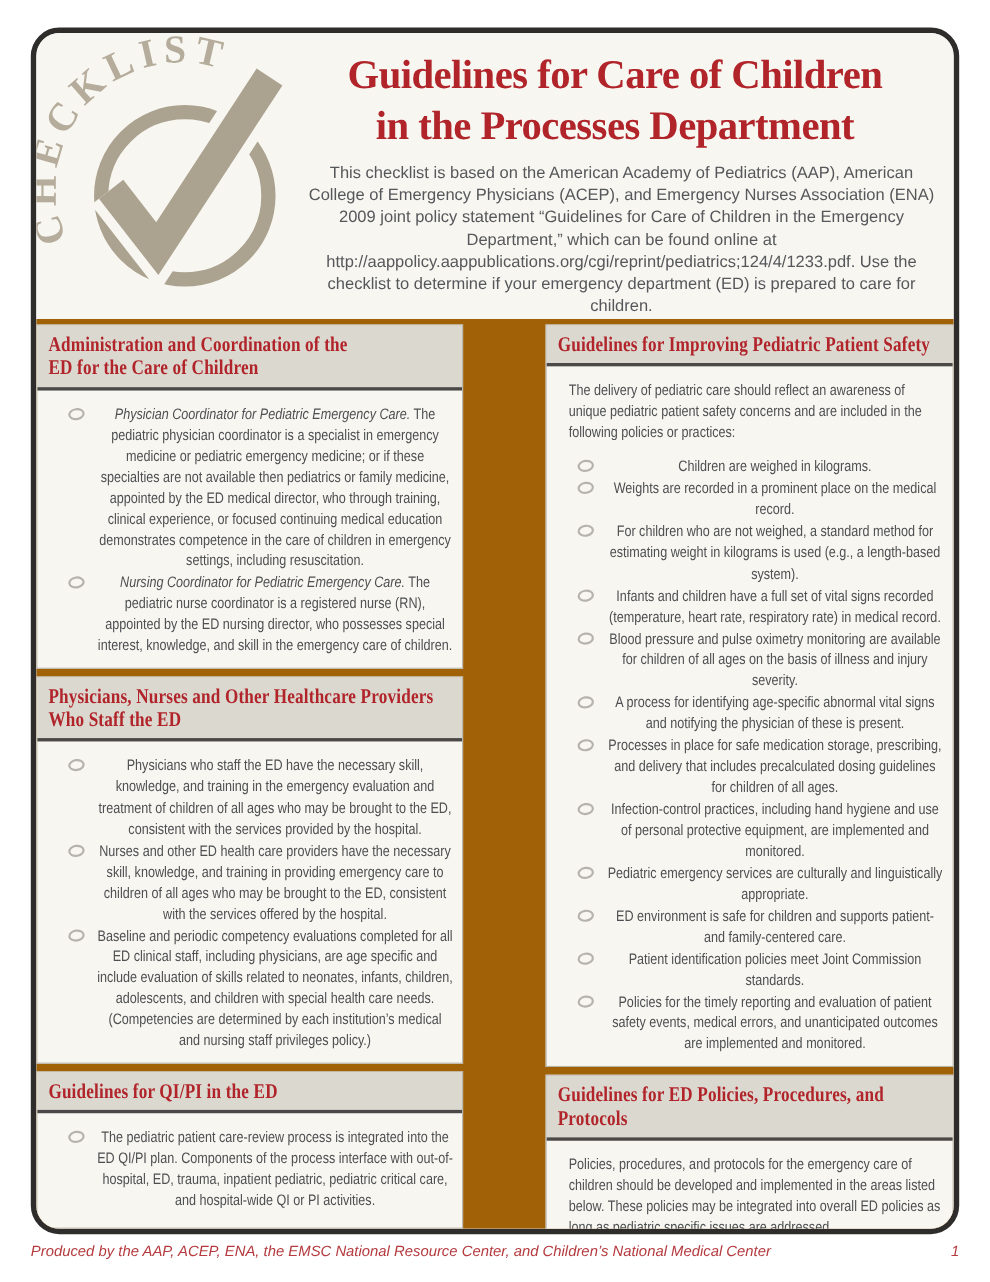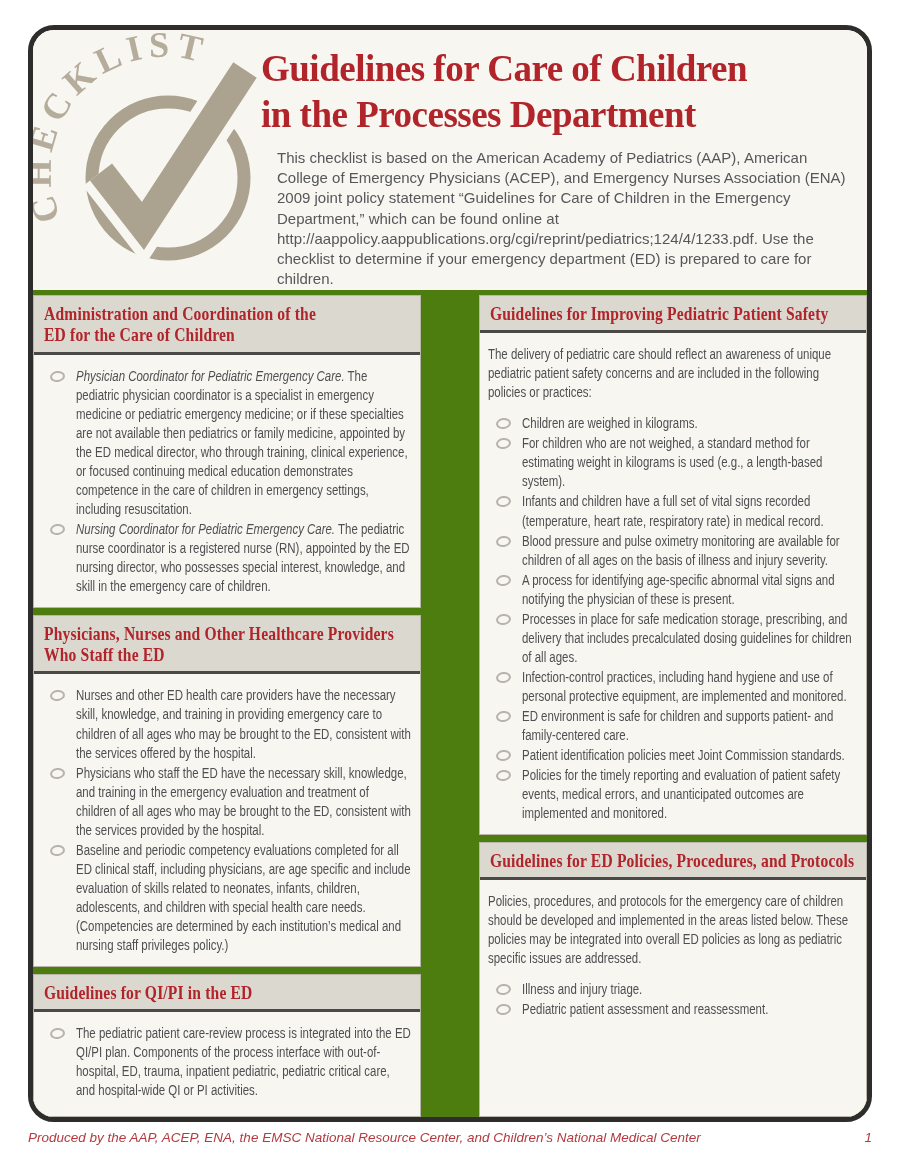--- a/index.html
+++ b/index.html
@@ -9,60 +9,60 @@
     -webkit-font-smoothing:antialiased;
   }
   .frame{
     position:absolute;left:28px;top:25px;width:844px;height:1097px;
     box-sizing:border-box;border:5px solid #2e2d2b;border-radius:26px;
     background:#ffffff;overflow:hidden;
   }
   
   .header{height:260px;background:#f7f6f1;position:relative;}
   .logo{position:absolute;left:-2px;top:-4px;width:252px;height:252px;}
-  .title-block{margin-left:228px;padding:16px 10px 0 0;}
+  .title-block{margin-left:228px;padding:16px 10px 0 0;text-align:center;}
   h1{
     margin:0;font-family:"Liberation Serif", serif;font-weight:bold;
     font-size:37px;line-height:1.24;color:#b0242a;letter-spacing:-0.5px;
   }
   h1 span{display:block;}
   .intro{
     margin:10px 4px 0 16px;font-size:15px;line-height:1.35;color:#56575a;
   }
   .intro .url{color:#56575a;}
   
   .columns{
-    display:flex;gap:13px;background:#4d7c0f;
+    display:flex;gap:30px;background:#a16207;
     height:calc(100% - 260px);box-sizing:border-box;padding-top:5px;
   }
   .col{display:flex;flex-direction:column;gap:7px;min-width:0;}
   .col.left{flex:0 0 388px;width:388px;}
   .col.right{flex:1;margin-left:45px;}
   .sec{
     background:#f7f6f1;border:1px solid #b9b6ae;box-sizing:border-box;
     display:flex;flex-direction:column;
   }
   .sec:last-child{flex:1;}
   .sec-bar{
     background:#dbd8d0;border-bottom:3px solid #4a4947;
     padding:7px 10px 6px 10px;overflow:hidden;
   }
   .bar-text{
     display:inline-block;width:122%;transform:scaleX(0.82);
     transform-origin:left center;white-space:pre-line;
     font-family:"Liberation Serif", serif;font-weight:bold;
     font-size:19px;line-height:1.12;color:#b0242a;letter-spacing:0.2px;
   }
-  .sec-content{padding:12px 8px 10px 8px;flex:1;overflow:hidden;border-radius:20px;}
+  .sec-content{padding:12px 8px 10px 20px;flex:1;overflow:hidden;border-radius:20px;}
   .sec-intro{
     margin:0 0 12px 0;display:block;width:120.5%;
     transform:scaleX(0.83);transform-origin:left top;
     font-size:13.8px;line-height:1.38;color:#4e4f51;
   }
-  .item{position:relative;padding-left:34px;margin-bottom:1px;}
+  .item{position:relative;padding-left:34px;margin-bottom:1px;text-align:center;}
   .oval{
     position:absolute;left:8px;top:4px;width:15px;height:11px;
     border:2px solid #b6b3ac;border-radius:50%;transform:rotate(-8deg);
     background:transparent;box-sizing:border-box;display:block;
   }
   .item-text{
     display:block;width:120.5%;transform:scaleX(0.83);transform-origin:left top;
     font-size:13.8px;line-height:1.38;color:#4e4f51;
   }
   .item-text em{font-style:italic;}
@@ -116,25 +116,25 @@
               <span class="item-text"><em>Nursing Coordinator for Pediatric Emergency Care.</em> The pediatric nurse coordinator is a registered nurse (RN), appointed by the ED nursing director, who possesses special interest, knowledge, and skill in the emergency care of children.</span>
             </div>
           </div>
         </section>
         <section class="sec">
           <div class="sec-bar"><span class="bar-text">Physicians, Nurses and Other Healthcare Providers
 Who Staff the ED</span></div>
           <div class="sec-content">
             <div class="item">
               <span class="oval"></span>
+              <span class="item-text">Physicians who staff the ED have the necessary skill, knowledge, and training in the emergency evaluation and treatment of children of all ages who may be brought to the ED, consistent with the services provided by the hospital.</span>
+            </div>
+            <div class="item">
+              <span class="oval"></span>
               <span class="item-text">Nurses and other ED health care providers have the necessary skill, knowledge, and training in providing emergency care to children of all ages who may be brought to the ED, consistent with the services offered by the hospital.</span>
-            </div>
-            <div class="item">
-              <span class="oval"></span>
-              <span class="item-text">Physicians who staff the ED have the necessary skill, knowledge, and training in the emergency evaluation and treatment of children of all ages who may be brought to the ED, consistent with the services provided by the hospital.</span>
             </div>
             <div class="item">
               <span class="oval"></span>
               <span class="item-text">Baseline and periodic competency evaluations completed for all ED clinical staff, including physicians, are age specific and include evaluation of skills related to neonates, infants, children, adolescents, and children with special health care needs. (Competencies are determined by each institution’s medical and nursing staff privileges policy.)</span>
             </div>
           </div>
         </section>
         <section class="sec">
           <div class="sec-bar"><span class="bar-text">Guidelines for QI/PI in the ED</span></div>
           <div class="sec-content">
@@ -149,20 +149,24 @@
         <section class="sec">
           <div class="sec-bar"><span class="bar-text">Guidelines for Improving Pediatric Patient Safety</span></div>
           <div class="sec-content">
             <p class="sec-intro">The delivery of pediatric care should reflect an awareness of unique pediatric patient safety concerns and are included in the following policies or practices:</p>
             <div class="item">
               <span class="oval"></span>
               <span class="item-text">Children are weighed in kilograms.</span>
             </div>
             <div class="item">
               <span class="oval"></span>
+              <span class="item-text">Weights are recorded in a prominent place on the medical record.</span>
+            </div>
+            <div class="item">
+              <span class="oval"></span>
               <span class="item-text">For children who are not weighed, a standard method for estimating weight in kilograms is used (e.g., a length-based system).</span>
             </div>
             <div class="item">
               <span class="oval"></span>
               <span class="item-text">Infants and children have a full set of vital signs recorded (temperature, heart rate, respiratory rate) in medical record.</span>
             </div>
             <div class="item">
               <span class="oval"></span>
               <span class="item-text">Blood pressure and pulse oximetry monitoring are available for children of all ages on the basis of illness and injury severity.</span>
             </div>
@@ -170,20 +174,24 @@
               <span class="oval"></span>
               <span class="item-text">A process for identifying age-specific abnormal vital signs and notifying the physician of these is present.</span>
             </div>
             <div class="item">
               <span class="oval"></span>
               <span class="item-text">Processes in place for safe medication storage, prescribing, and delivery that includes precalculated dosing guidelines for children of all ages.</span>
             </div>
             <div class="item">
               <span class="oval"></span>
               <span class="item-text">Infection-control practices, including hand hygiene and use of personal protective equipment, are implemented and monitored.</span>
+            </div>
+            <div class="item">
+              <span class="oval"></span>
+              <span class="item-text">Pediatric emergency services are culturally and linguistically appropriate.</span>
             </div>
             <div class="item">
               <span class="oval"></span>
               <span class="item-text">ED environment is safe for children and supports patient- and family-centered care.</span>
             </div>
             <div class="item">
               <span class="oval"></span>
               <span class="item-text">Patient identification policies meet Joint Commission standards.</span>
             </div>
             <div class="item">

